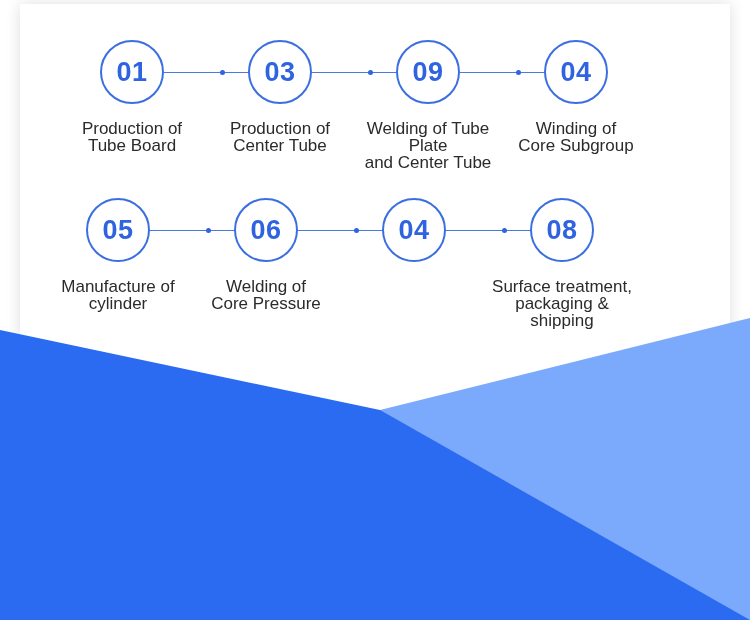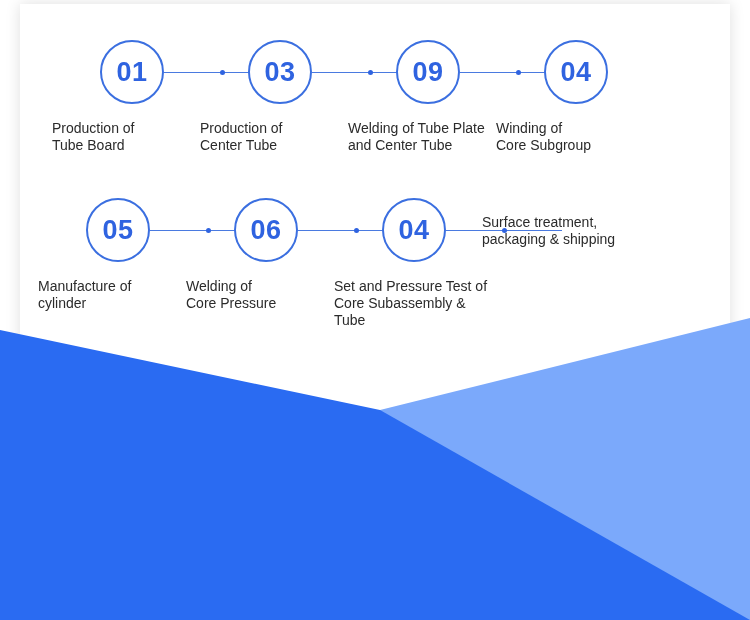--- a/index.html
+++ b/index.html
@@ -60,21 +60,22 @@
     color:#2f63e0;
     font-size:27px;
     font-weight:bold;
     letter-spacing:0.5px;
     position:relative;
     z-index:2;
     box-sizing:border-box;
   }
   .label{
     margin-top:16px;
-    font-size:14px;
+    text-align:center;
+    font-size:17px;
     line-height:17px;
     color:#2b2b2b;
     white-space:pre-line;
     width:160px;
   }
   
   .connector{
     position:absolute;
     top:32px;
     left:calc(50% + 32px);
@@ -177,25 +178,24 @@
         <div class="label">Welding of
 Core Pressure</div>
       </div>
 
       <div class="step">
         <div class="circle">04</div>
         <div class="connector">
           <div class="line"></div>
           <div class="dot"></div>
         </div>
-        <div class="label">Set and Pressure Test of
-Core Subassembly &amp; Tube</div>
-      </div>
-
-      <div class="step">
+      </div>
+
+      <div class="step">
+        <div class="circle">08</div>
 
         <div class="label">Surface treatment,
 packaging &amp; shipping</div>
       </div>
 
     </div>
 
   </div>
 </div>
 

